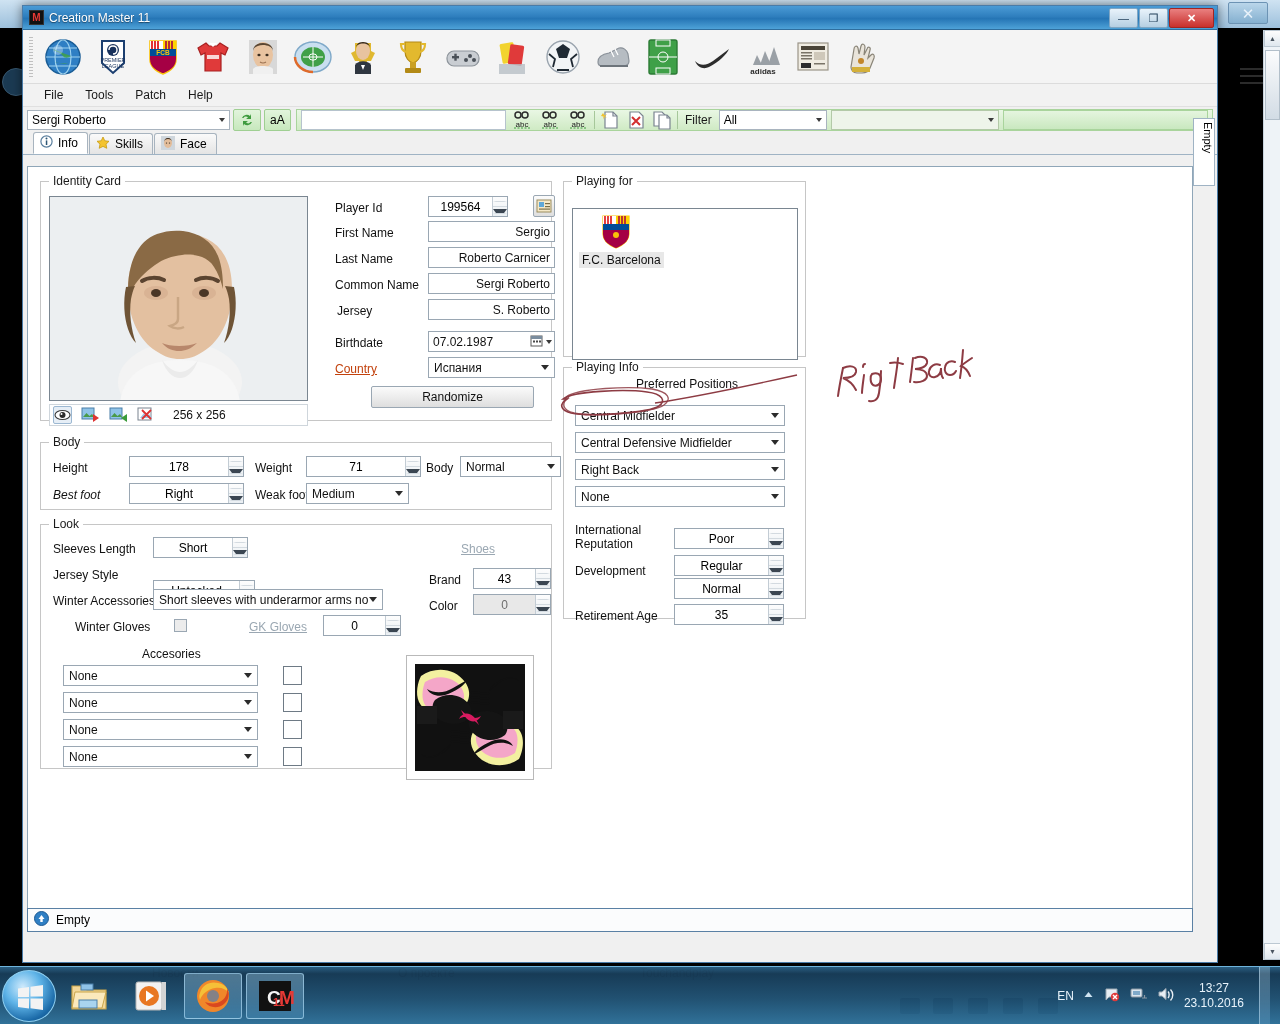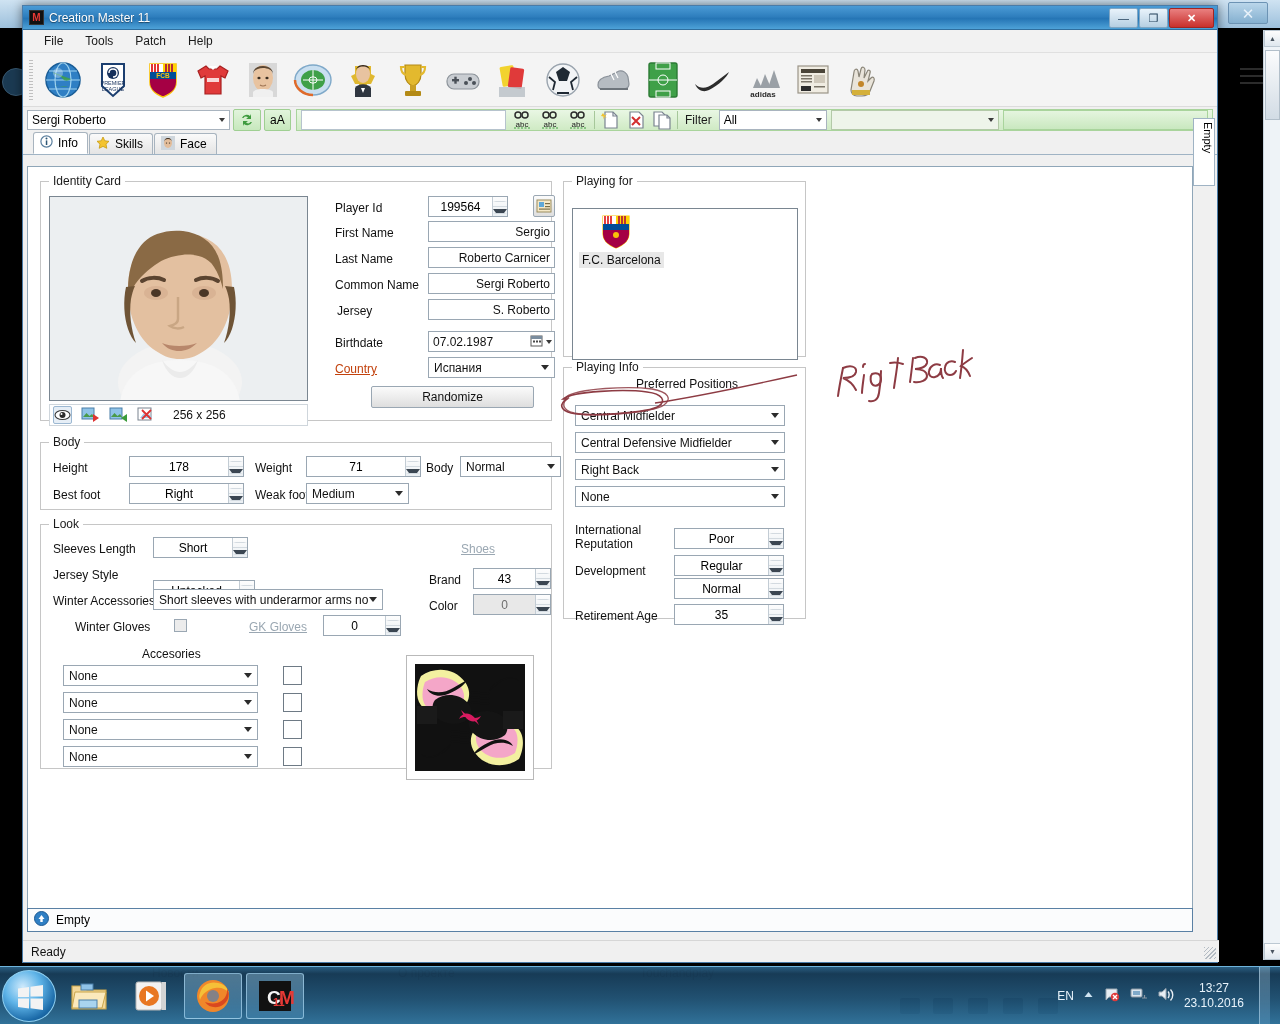--- a/index.html
+++ b/index.html
@@ -374,27 +374,20 @@
   <div id="titlebar">
     <div id="title-icon">M</div>
     <div id="title-text">Creation Master 11</div>
     <div id="win-buttons">
       <div class="win-btn">—</div>
       <div class="win-btn">❐</div>
       <div class="win-btn close">✕</div>
     </div>
   </div>
 
-  <div id="menubar">
-    <div class="menu-item">File</div>
-    <div class="menu-item">Tools</div>
-    <div class="menu-item">Patch</div>
-    <div class="menu-item">Help</div>
-  </div>
-
   <div id="toolbar">
     <div class="tb-grip"></div>
 
     <div class="tb-icon">
       <svg width="48" height="44" viewBox="0 0 48 44">
           <circle cx="24" cy="22" r="17" fill="#2f7fc4"></circle>
           <circle cx="24" cy="22" r="17" fill="none" stroke="#1a5d96" stroke-width="1.5"></circle>
           <ellipse cx="24" cy="22" rx="8" ry="17" fill="none" stroke="#9fd3f0" stroke-width="1.2"></ellipse>
           <path d="M7 22h34M10 13h28M10 31h28" stroke="#9fd3f0" stroke-width="1.2" fill="none"></path>
           <path d="M13 14c4 3 7 2 10 6s6 3 9 1" fill="#3fa048" opacity=".85"></path>
@@ -548,20 +541,27 @@
         </svg>
     </div>
 
     <div class="tb-icon">
       <svg width="48" height="44" viewBox="0 0 48 44">
           <path d="M15 14c0-3 3-4 4-1l1 6 2-8c1-3 4-2 4 1l-1 8 3-6c1-3 4-2 3 1l-2 8 3-3c2-2 4 0 3 3l-4 10c-1 3-4 5-8 5h-5c-4 0-6-3-6-6z" fill="#e9e4da" stroke="#8a8578" stroke-width="1.2"></path>
           <path d="M13 32h18v5H13z" fill="#d4b03a"></path>
           <circle cx="22" cy="26" r="3" fill="#c2862a"></circle>
         </svg>
     </div>
+  </div>
+
+  <div id="menubar">
+    <div class="menu-item">File</div>
+    <div class="menu-item">Tools</div>
+    <div class="menu-item">Patch</div>
+    <div class="menu-item">Help</div>
   </div>
 
   <div id="selectrow">
     <div id="name-combo">
       <div class="val">Sergi Roberto</div>
       <div class="caret-sm"></div>
     </div>
     <div class="grn-btn">
       <svg width="16" height="16" viewBox="0 0 16 16">
           <path d="M3 6a5 5 0 018-2l1-2v5H7l2-1.6A3.4 3.4 0 004.4 6z" fill="#3f9b3f"></path>
@@ -898,21 +898,21 @@
             </div>
           </div>
       </div>
 
       <div class="lbl" style="left:385px; top:18px;">Body</div>
       <div class="combo" style="left:419px; top:13px; width:101px;">
         <div class="val">Normal</div>
         <div class="arrow"></div>
       </div>
 
-      <div class="lbl" style="left:12px; top:45px;">Best foot</div>
+      <div class="lbl" style="left:12px; top:45px;font-style:italic;">Best foot</div>
       <div class="spin" style="left:88px; top:40px; width:115px;">
         <div class="sv">Right</div>
         <div class="btns">
             <div>
               <div class="tri-up"></div>
             </div>
             <div>
               <div class="tri-dn"></div>
             </div>
           </div>
@@ -1067,24 +1067,20 @@
     <span>
       <svg width="15" height="15" viewBox="0 0 15 15">
           <circle cx="7.5" cy="7.5" r="7" fill="#2f7fc4" stroke="#1c5a94" stroke-width="1"></circle>
           <path d="M7.5 4l3 4h-6z" fill="#fff"></path>
           <rect x="6.3" y="7.5" width="2.4" height="3.5" fill="#fff"></rect>
         </svg>
     </span>
     <span>Empty</span>
   </div>
 
-  <div id="statusbar">
-    <span>Ready</span>
-    <div id="status-grip"></div>
-  </div>
 </div>
 
 <svg id="annot">
 
   <path d="M563 399c10-8 62-10 84-7 16 2 19 9 12 14-10 7-70 11-88 7-11-3-12-9-4-14z" fill="none" stroke="#8d3b43" stroke-width="1.6"></path>
   <path d="M566 397c12-9 64-11 86-8 17 3 20 10 12 16-11 8-72 12-90 8-12-3-13-10-5-16" fill="none" stroke="#8d3b43" stroke-width="1.3" opacity=".85"></path>
 
   <path d="M655 403c40-6 88-16 142-28" fill="none" stroke="#8d3b43" stroke-width="1.4"></path>
 
   <g stroke="#8d3b43" stroke-width="2" fill="none" stroke-linecap="round">

